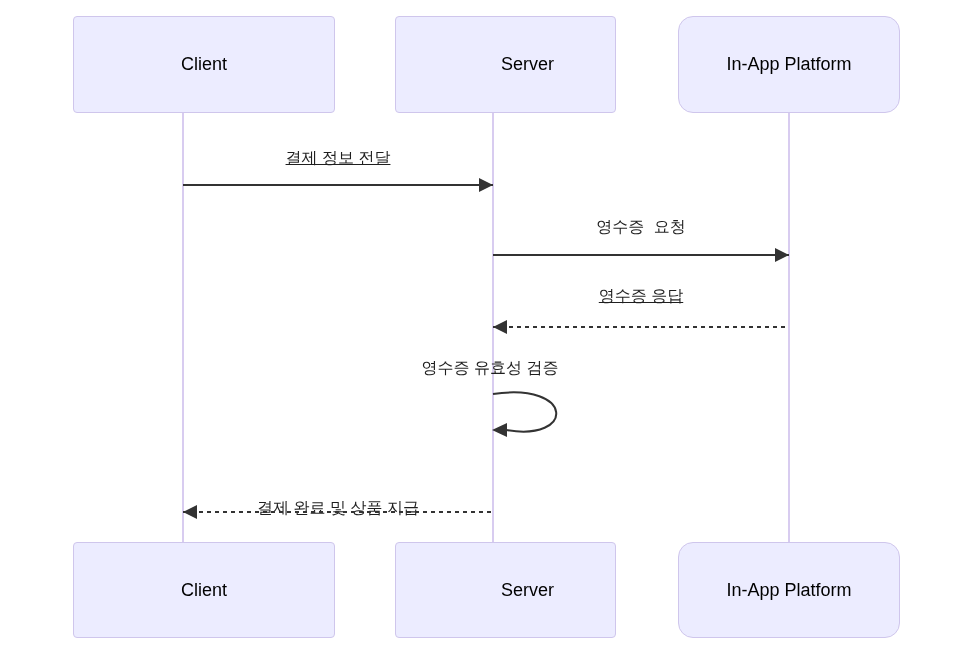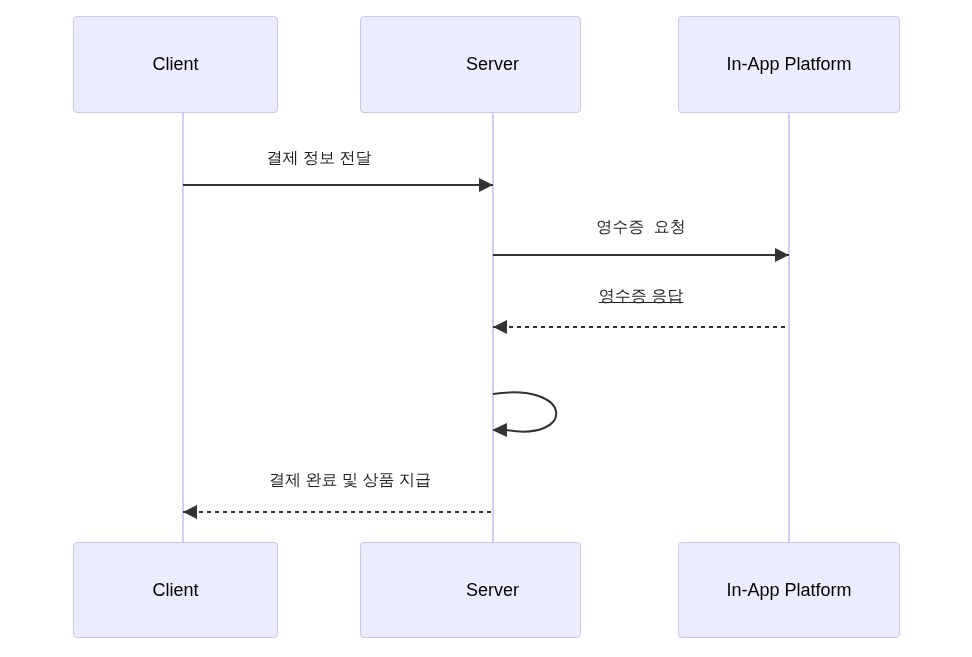--- a/index.html
+++ b/index.html
@@ -24,23 +24,23 @@
     box-sizing:border-box;
     background:var(--actor-fill);
     border:1px solid var(--actor-border);
     border-radius:4px;
     display:flex;align-items:center;justify-content:center;
     font-size:18px;
     color:#000;
   }
   .actor-top{top:16px;height:97px;}
   .actor-bottom{top:542px;height:96px;}
-  .actor-client{left:73px;width:205px;justify-content:center;}
-  .actor-server{left:360px;width:221px;padding-left:44px;}
-  .actor-inapp{left:678px;width:222px;}
+  .actor-client{left:73px;width:262px;justify-content:center;}
+  .actor-server{left:395px;width:221px;padding-left:44px;}
+  .actor-inapp{left:678px;width:222px;border-radius:15px;}
 
   .lifeline{
     position:absolute;
     top:113px;height:429px;width:2px;
     background:var(--lifeline);
   }
   .lifeline-client{left:182px;}
   .lifeline-server{left:492px;}
   .lifeline-inapp{left:788px;}
 
@@ -78,38 +78,39 @@
   <div class="actor-box actor-top actor-client">
     <span>Client</span>
   </div>
   <div class="actor-box actor-top actor-server">
     <span>Server</span>
   </div>
   <div class="actor-box actor-top actor-inapp">
     <span>In-App Platform</span>
   </div>
 
-  <div class="msg-label" style="left:319px;top:146px;">결제 정보 전달</div>
+  <div class="msg-label" style="left:338px;top:146px;text-decoration:underline;">결제 정보 전달</div>
   <div class="line solid" style="left:183px;top:184px;width:310px;"></div>
   <div class="arrowhead right" style="left:479px;top:178px;"></div>
 
   <div class="msg-label" style="left:641px;top:216px;font-family:Liberation Mono, monospace;">영수증 요청</div>
   <div class="line solid" style="left:493px;top:254px;width:296px;"></div>
   <div class="arrowhead right" style="left:775px;top:248px;"></div>
 
   <div class="msg-label" style="left:641px;top:284px;text-decoration:underline;">영수증 응답</div>
   <div class="line dashed" style="left:493px;top:326px;width:296px;"></div>
   <div class="arrowhead left" style="left:493px;top:320px;"></div>
 
+  <div class="msg-label" style="left:490px;top:356px;">영수증 유효성 검증</div>
   <svg class="selfloop" width="92" height="62" viewBox="0 0 92 62">
     <path d="M 3 12 C 85 0, 85 60, 16 48"></path>
     <polygon points="2,48 17,41 17,55"></polygon>
   </svg>
 
-  <div class="msg-label" style="left:338px;top:468px;margin-left:12px;">결제 완료 및 상품 지급</div>
+  <div class="msg-label" style="left:338px;top:496px;">결제 완료 및 상품 지급</div>
   <div class="line dashed" style="left:183px;top:511px;width:310px;"></div>
   <div class="arrowhead left" style="left:183px;top:505px;"></div>
 
   <div class="actor-box actor-bottom actor-client">
     <span>Client</span>
   </div>
   <div class="actor-box actor-bottom actor-server">
     <span>Server</span>
   </div>
   <div class="actor-box actor-bottom actor-inapp">

